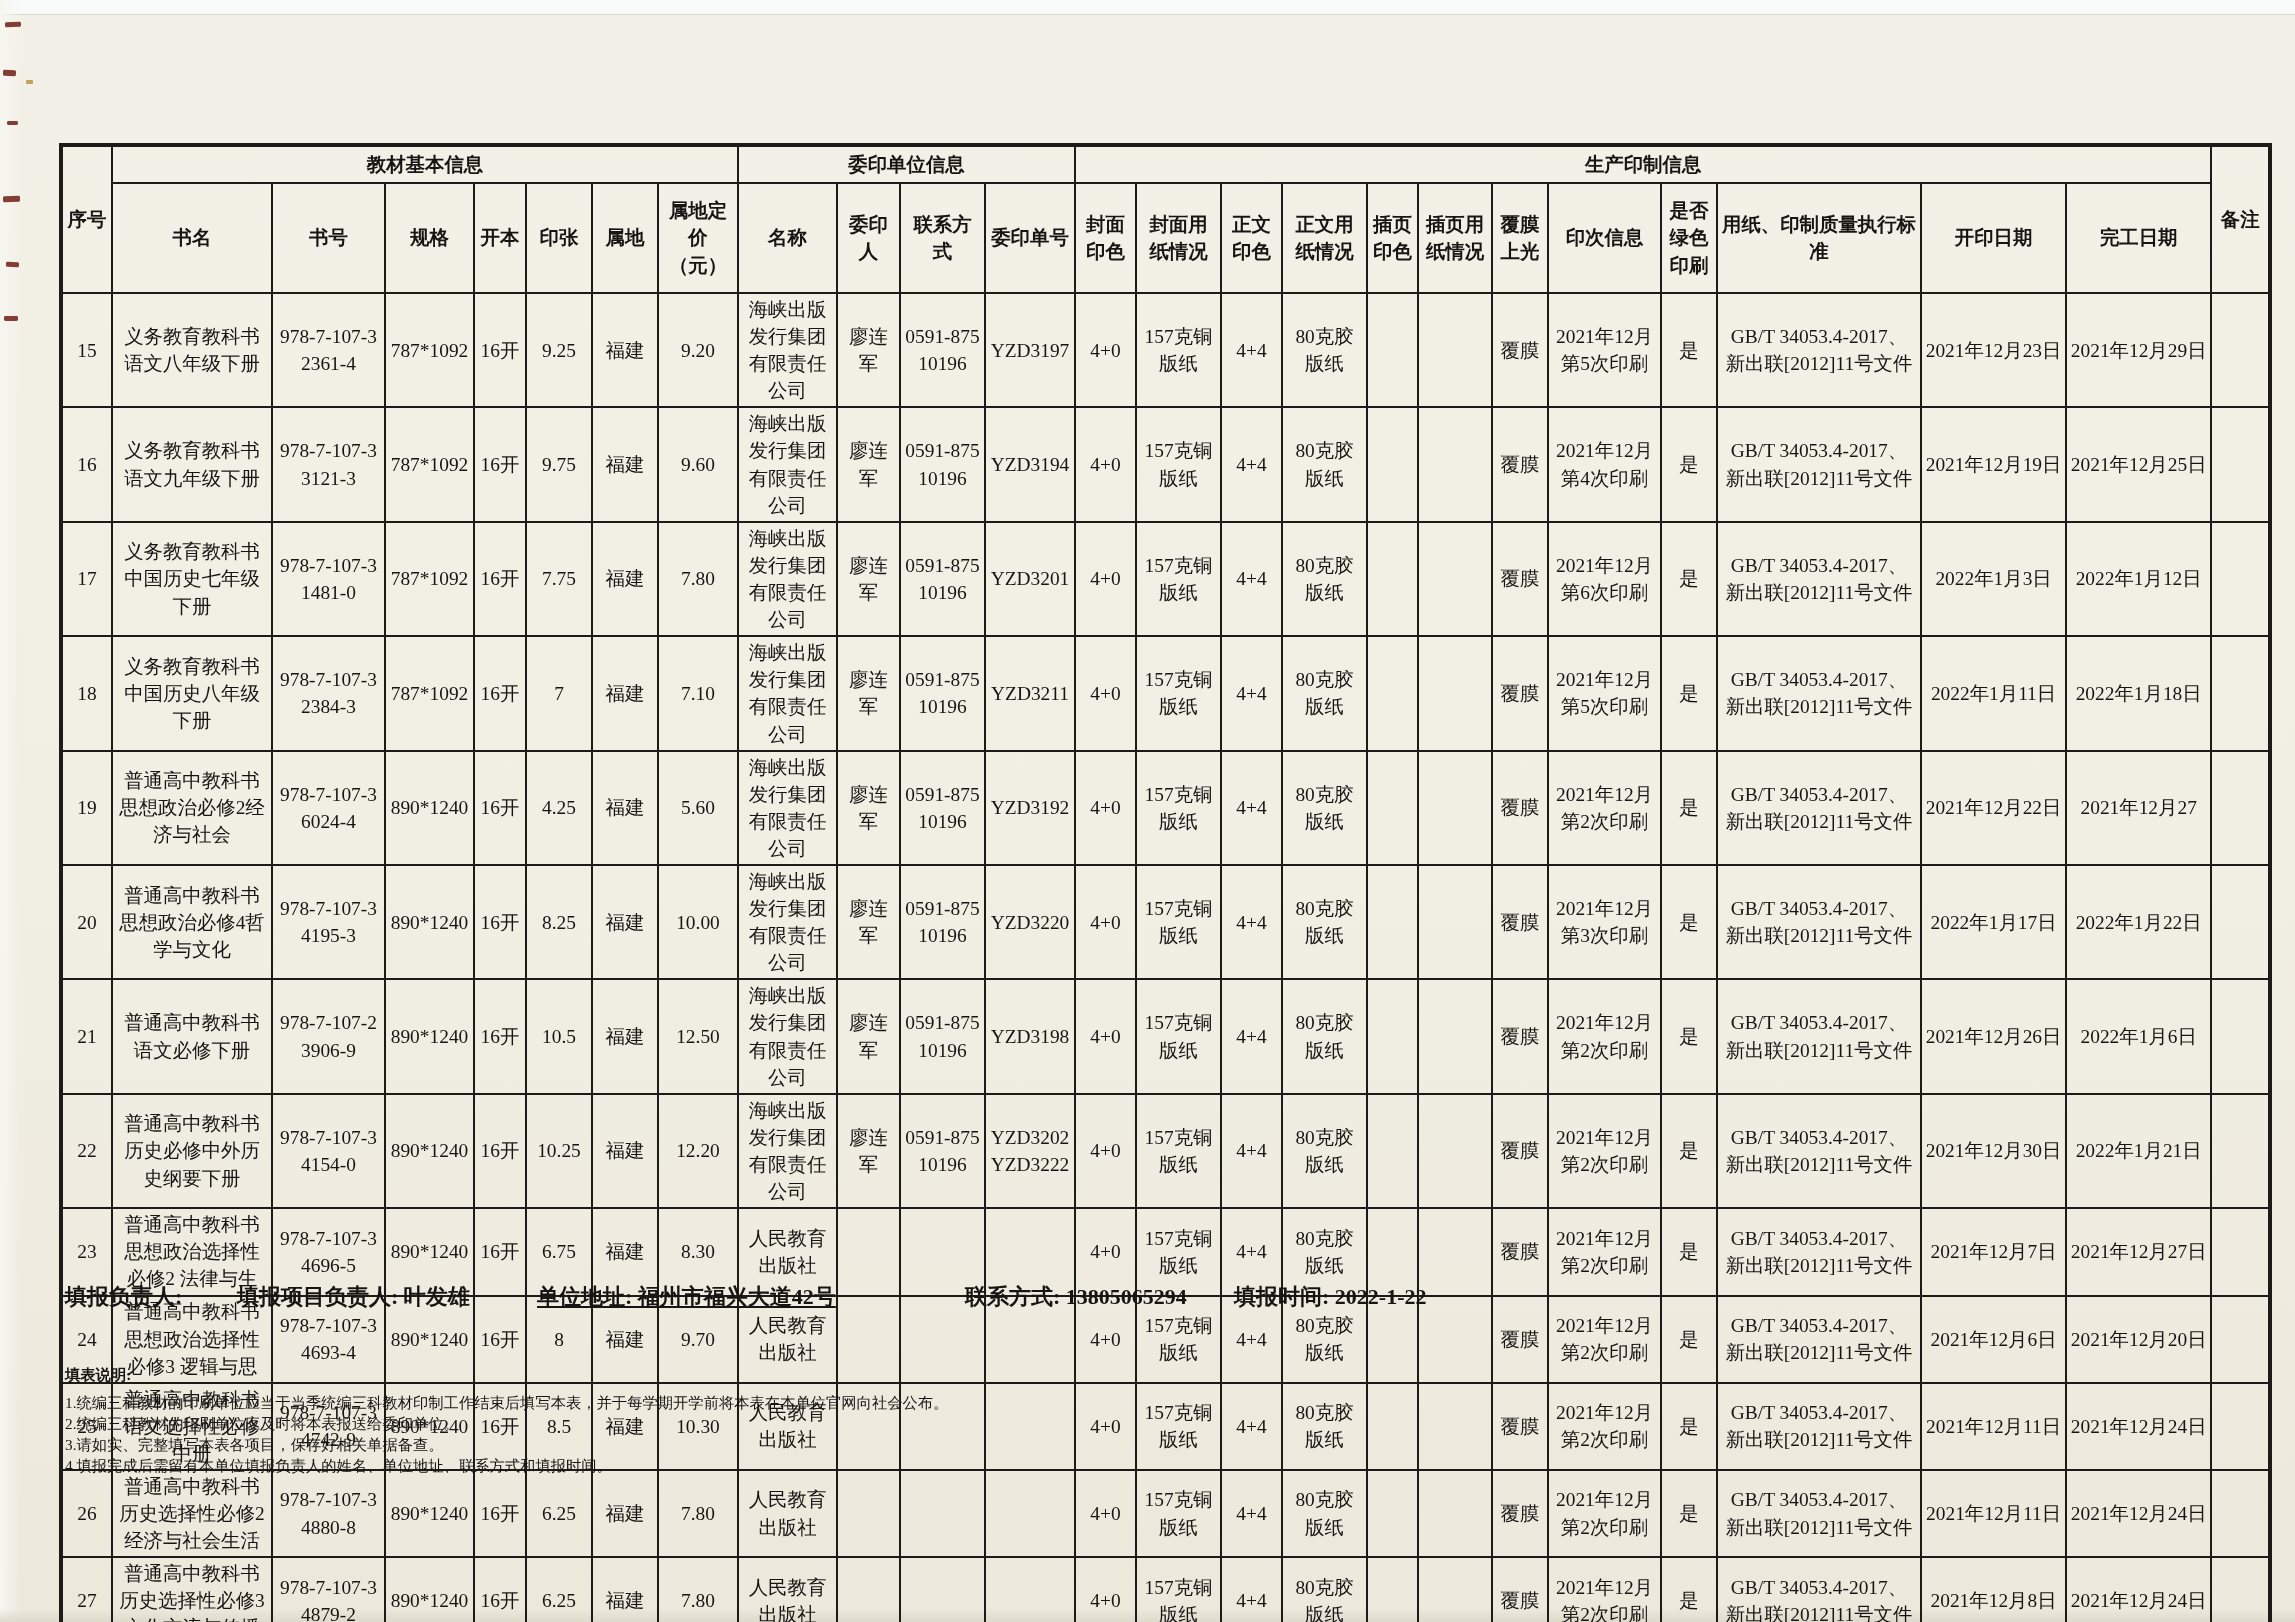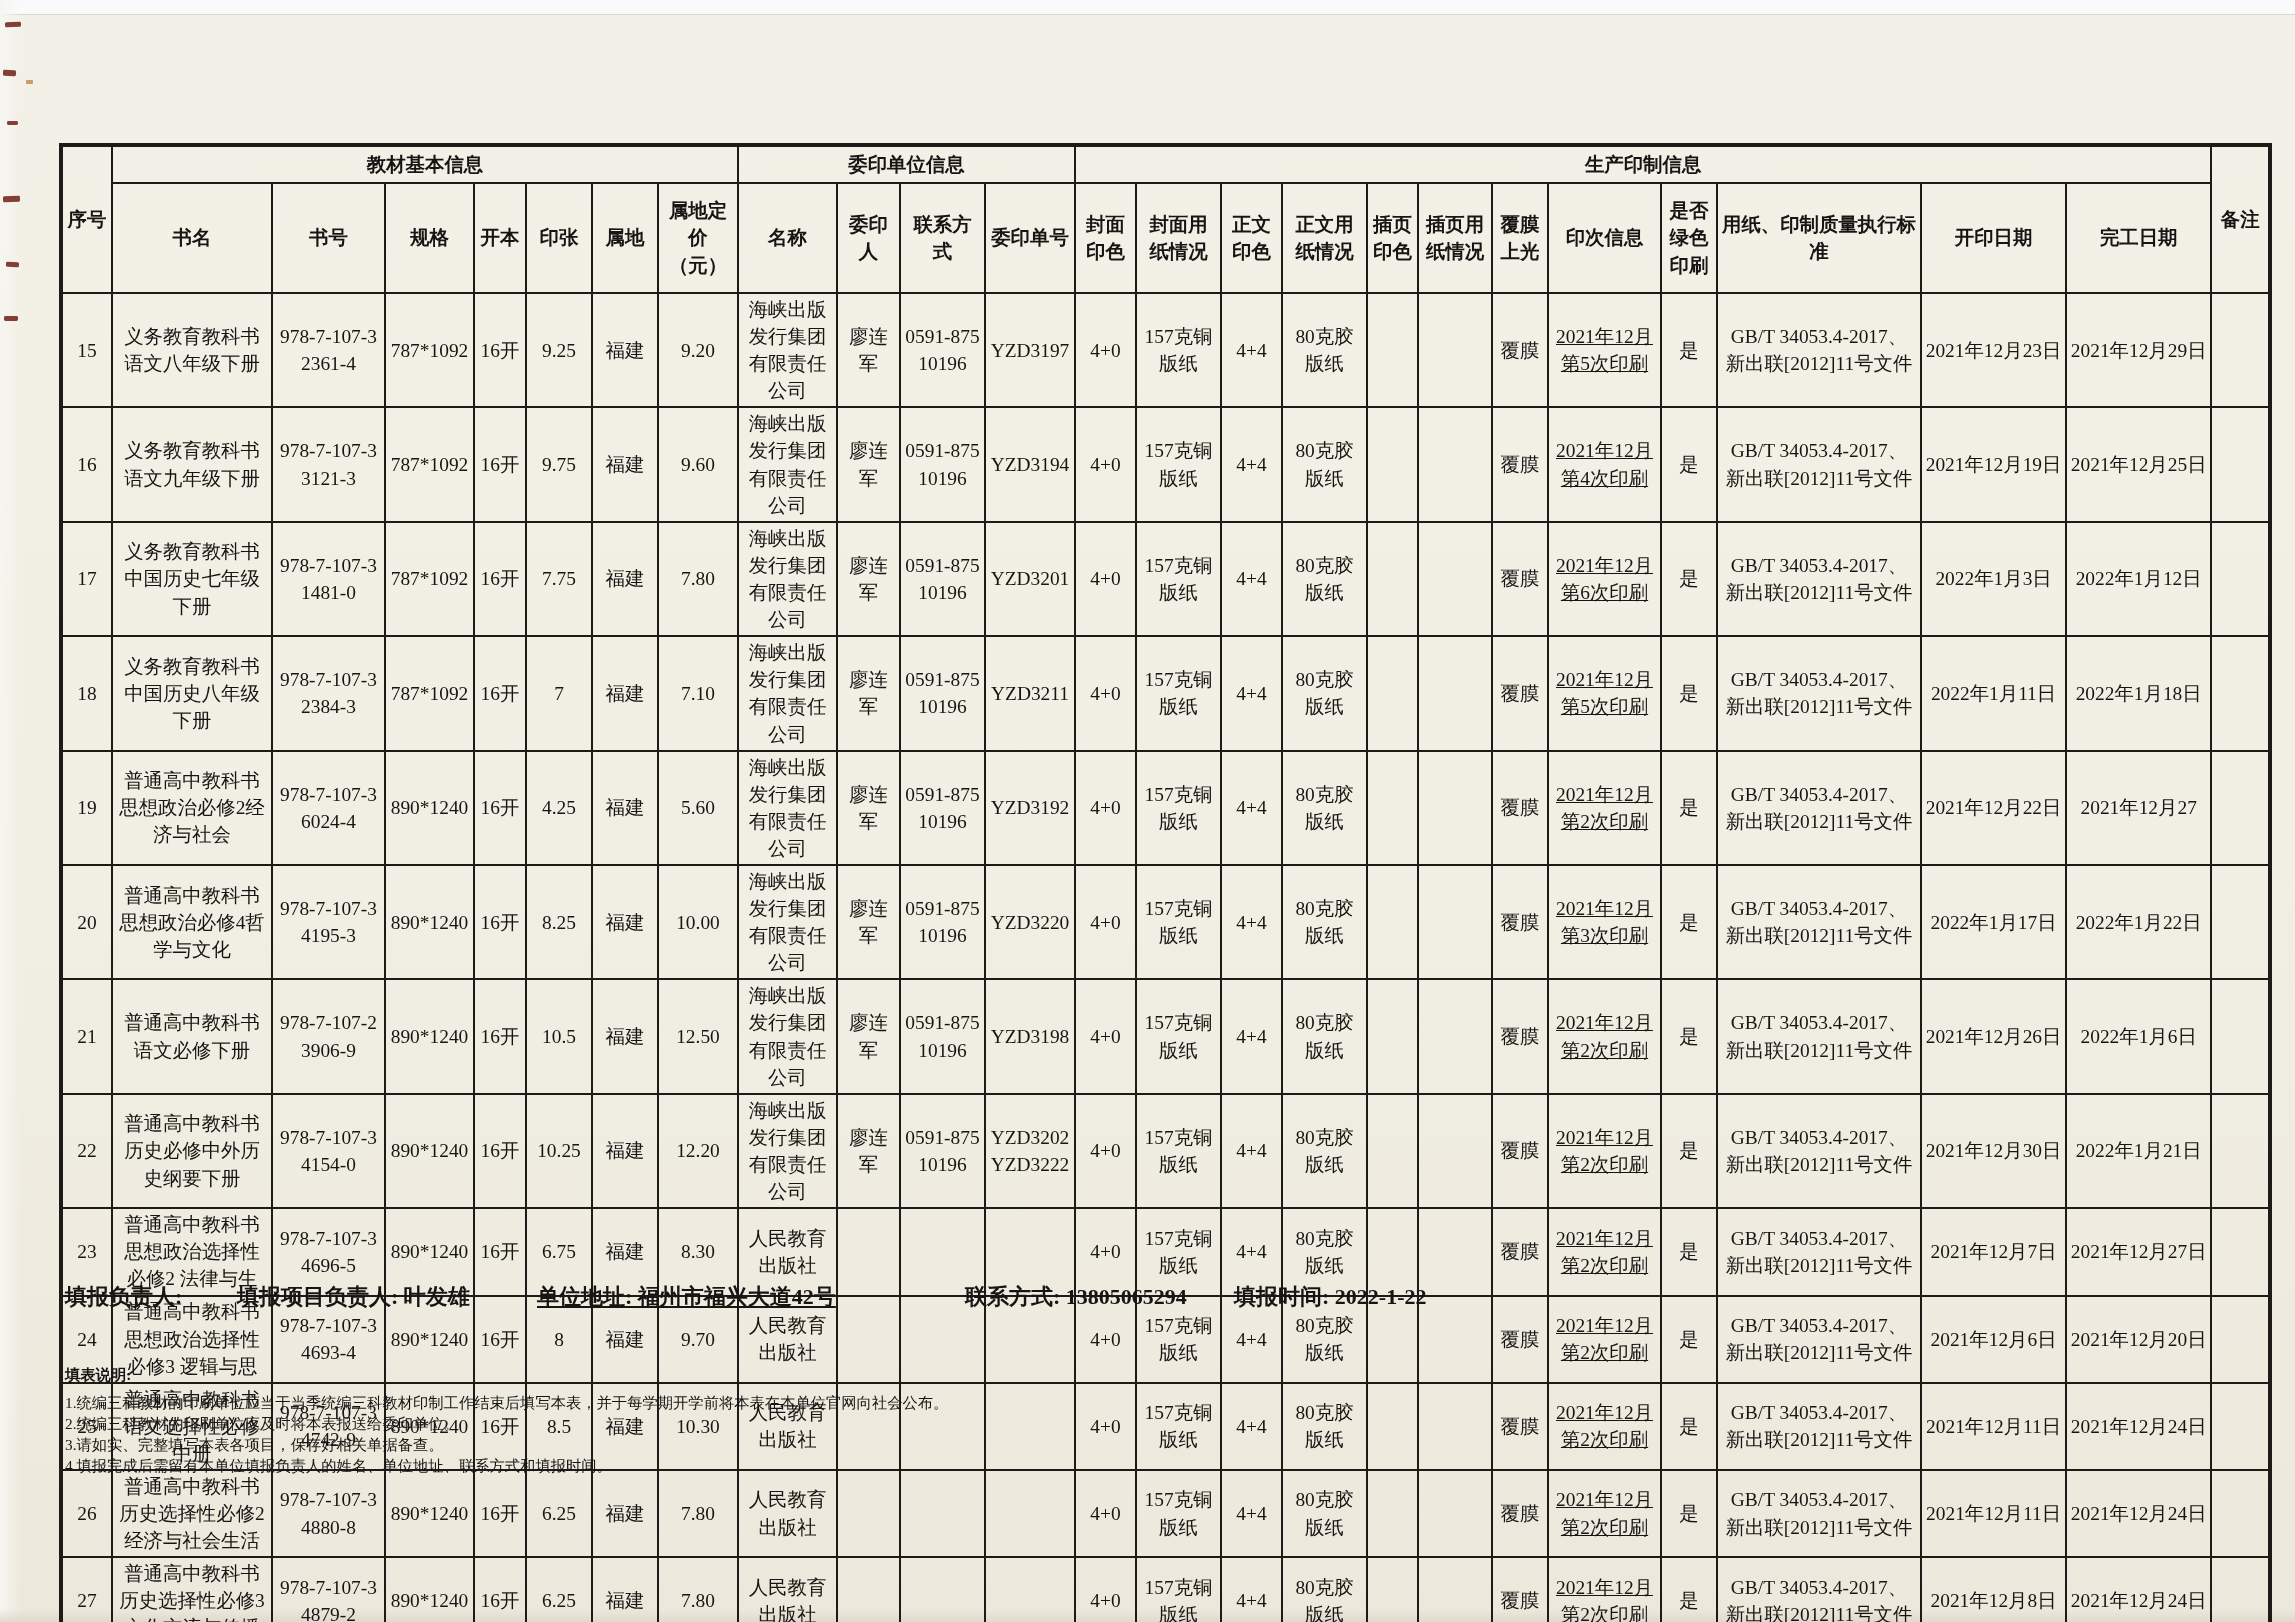--- a/index.html
+++ b/index.html
@@ -48,21 +48,21 @@
     line-height:1.4;
     font-size:19.4px;
     overflow:hidden;
   }
   thead tr.group-row{height:38px;}
   thead tr.cols-row{height:110px;}
   tbody tr{height:75px;}
   thead th{font-weight:bold;font-size:21px;}
   td.c-date{white-space:nowrap;font-size:17px;padding:1.9px 0.9px;margin-left:44px;}
   td.c-std{font-size:18.5px;padding:1.9px 2.8px;}
-  td.c-impression{font-size:19px;text-decoration:underline;}
+  td.c-impression{font-size:19px;}
   td.c-contact{font-size:19px;padding:1.9px 1.9px;}
 
   .footer-line span{position:absolute;top:1282px;font-size:22px;font-weight:bold;white-space:nowrap;}
   .f-resp{left:65px;}
   .f-project{left:193px;margin-left:44px;}
   .f-address{left:537px;text-decoration:underline;}
   .f-contact{left:965px;}
   .f-time{left:1234px;}
 
   .notes{position:absolute;left:65px;top:1364px;font-size:15.3px;line-height:21px;}

